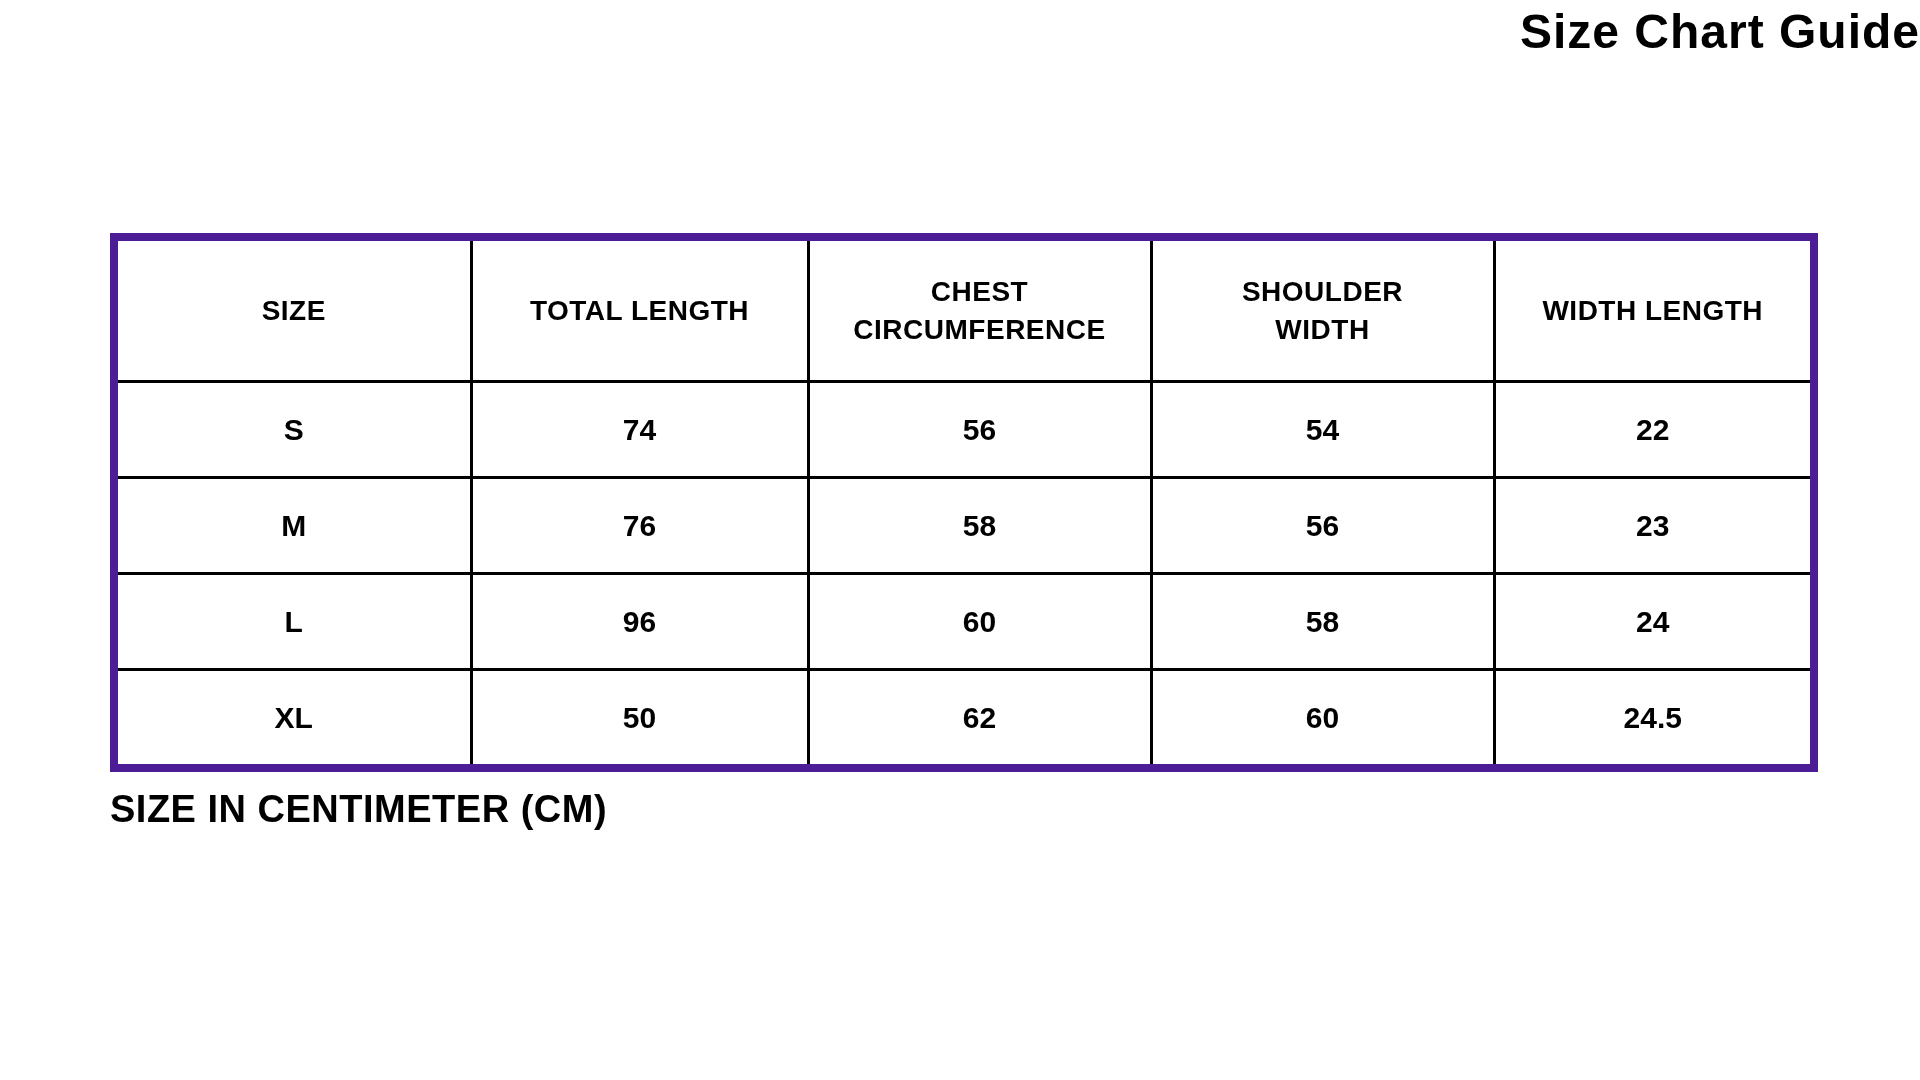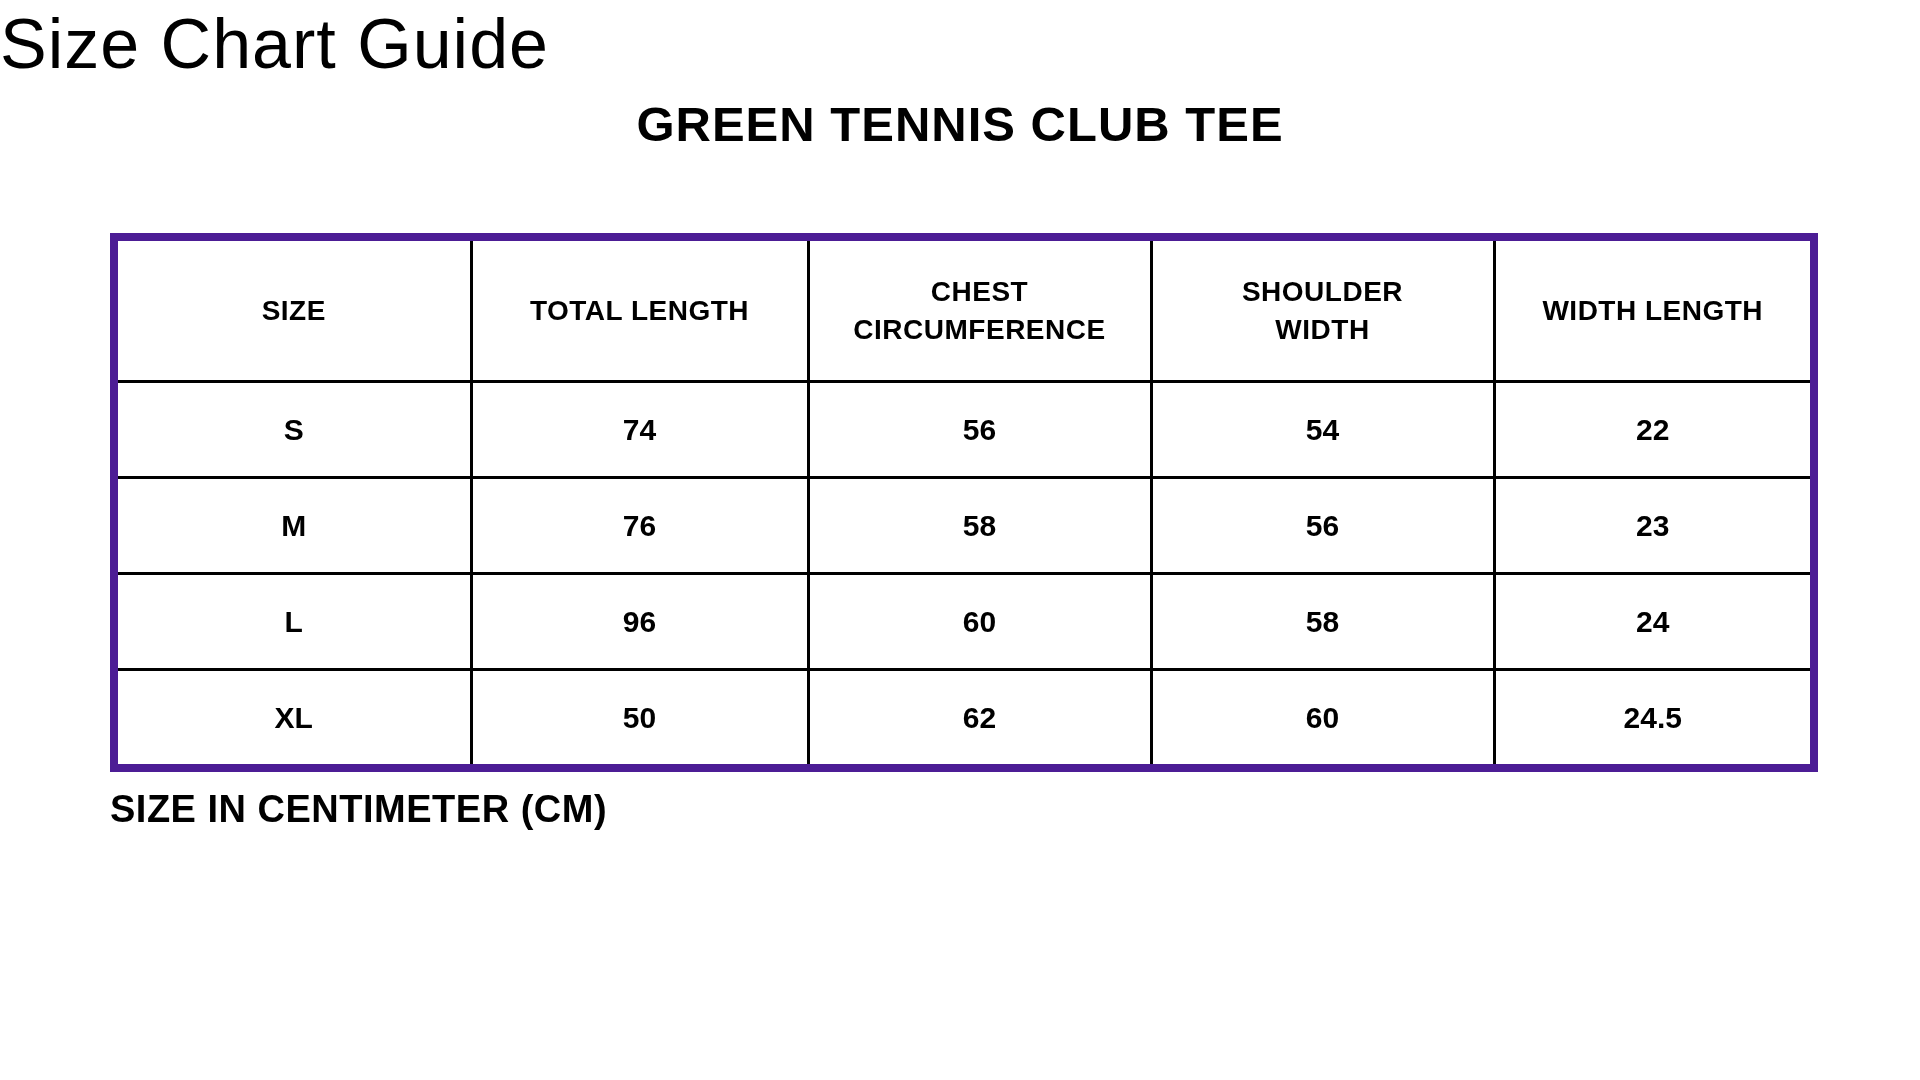--- a/index.html
+++ b/index.html
@@ -14,23 +14,23 @@
     background: #ffffff;
     color: #000000;
     font-family: "Liberation Sans", sans-serif;
     overflow: hidden;
   }
   .title {
     position: absolute;
     top: 6px;
     left: 0;
     width: 1920px;
-    text-align: left;
-    font-size: 70px;
-    font-weight: 400;
+    text-align: right;
+    font-size: 48px;
+    font-weight: 700;
     letter-spacing: 1px;
     line-height: 1.1;
   }
   .subtitle {
     position: absolute;
     top: 98px;
     left: 0;
     width: 1920px;
     text-align: center;
     font-size: 49px;
@@ -78,21 +78,20 @@
     letter-spacing: 0.5px;
   }
 </style>
 </head>
 <body>
 
 <div class="canvas">
 
   <div class="title">Size Chart Guide</div>
 
-  <div class="subtitle">GREEN TENNIS CLUB TEE</div>
 
   <table class="size-chart">
     <colgroup>
       <col style="width:357px">
       <col style="width:337px">
       <col style="width:343px">
       <col style="width:343px">
       <col style="width:320px">
     </colgroup>
     <thead>

